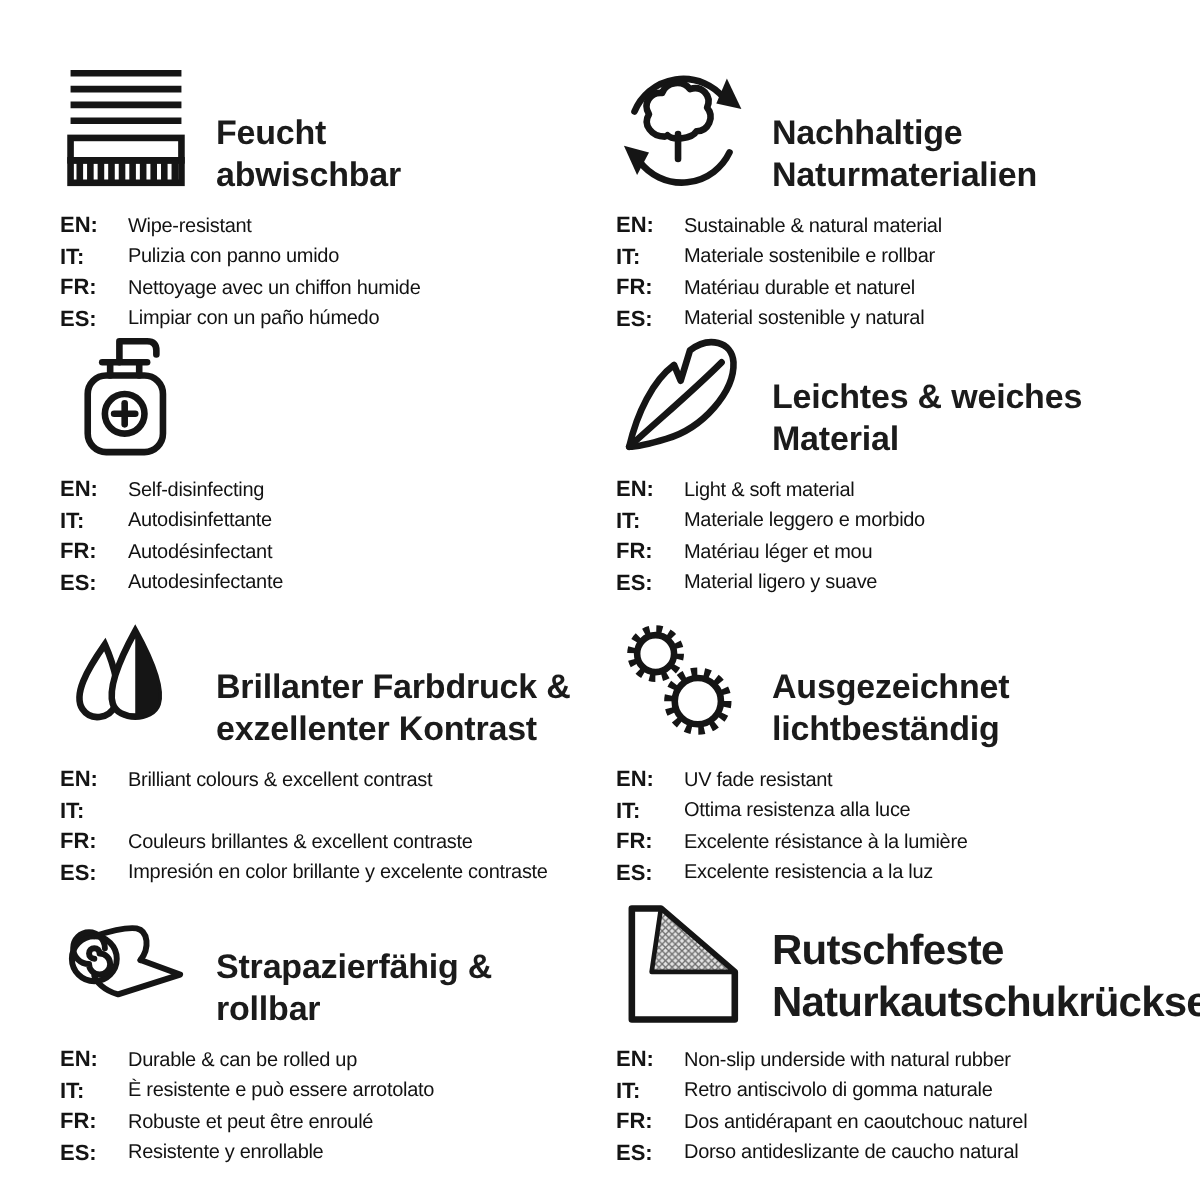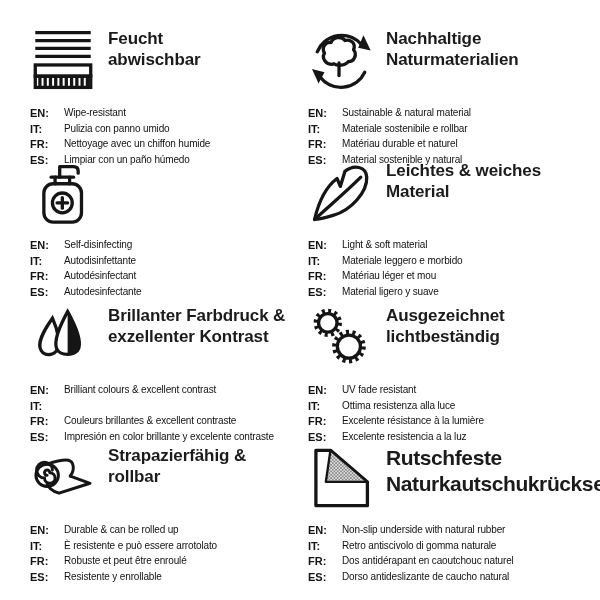--- a/index.html
+++ b/index.html
@@ -16,21 +16,21 @@
   }
   .grid {
     display: grid;
     grid-template-columns: 270px 270px;
     grid-template-rows: 132px 145px 140px 143px;
     column-gap: 8px;
   }
   .feature { overflow: visible; }
   .head {
     display: flex;
-    align-items: flex-start;
+    align-items: flex-end;
     gap: 12px;
     height: 70px;
   }
   .icon {
     width: 66px; height: 66px;
     flex: 0 0 66px;
   }
   .icon svg { width: 100%; height: 100%; display: block; }
   .title {
     margin: 0;
@@ -42,21 +42,21 @@
     letter-spacing: -0.1px;
   }
   .feature.f8 .title { font-size: 21px; letter-spacing: -0.4px; }
   .trans {
     list-style: none;
     margin: 9px 0 0 0;
     padding: 0;
   }
   .row {
     display: flex;
-    align-items: flex-start;
+    align-items: center;
     margin: 0 0 3.5px 0;
     white-space: nowrap;
   }
   .lang {
     flex: 0 0 34px;
     font-size: 11px;
     font-weight: bold;
     color: #141414;
   }
   .txt {

